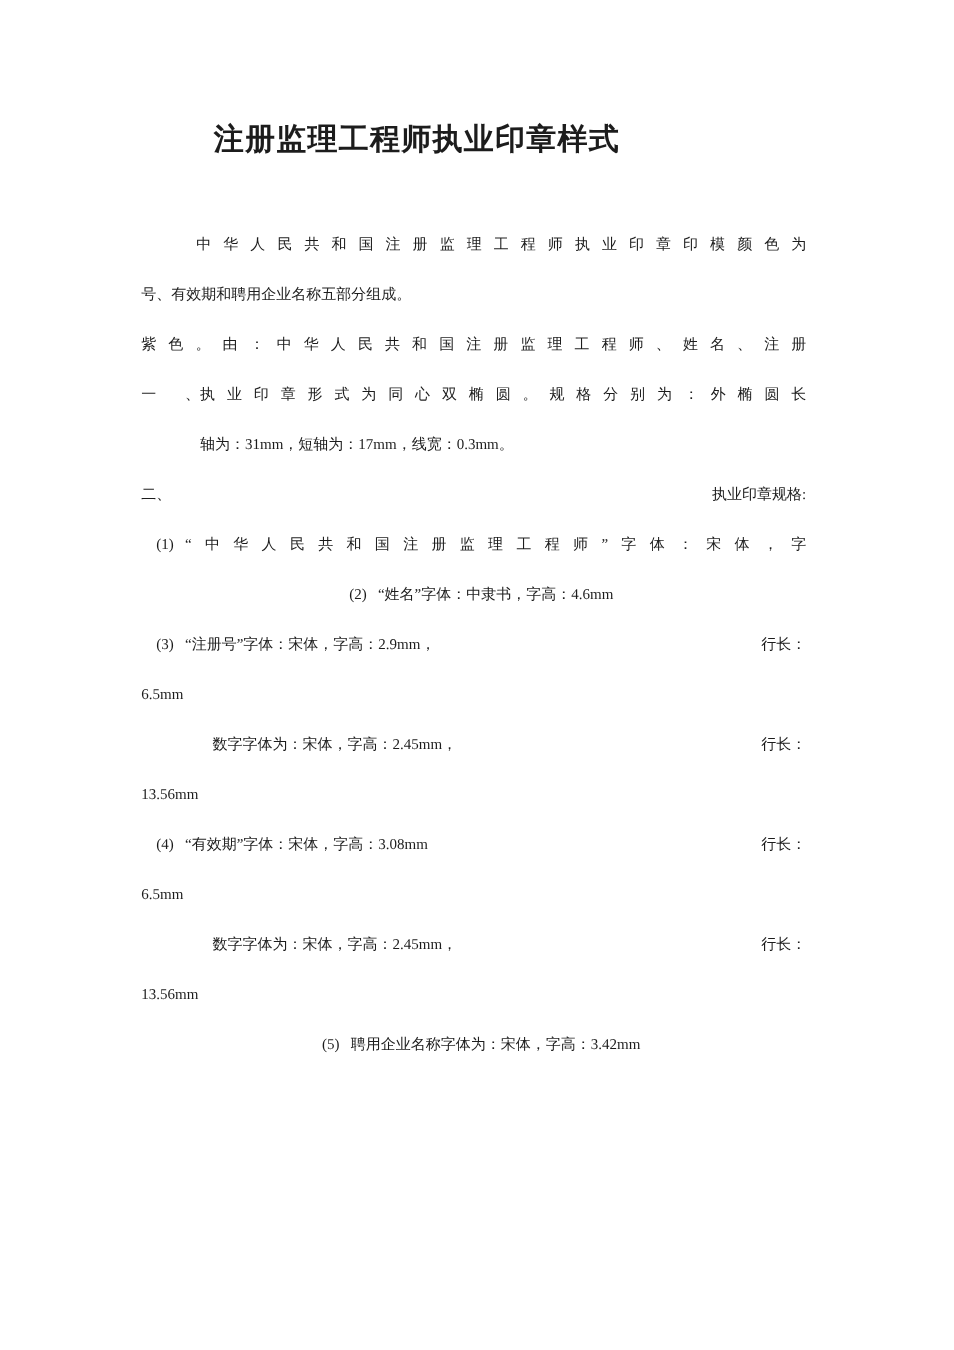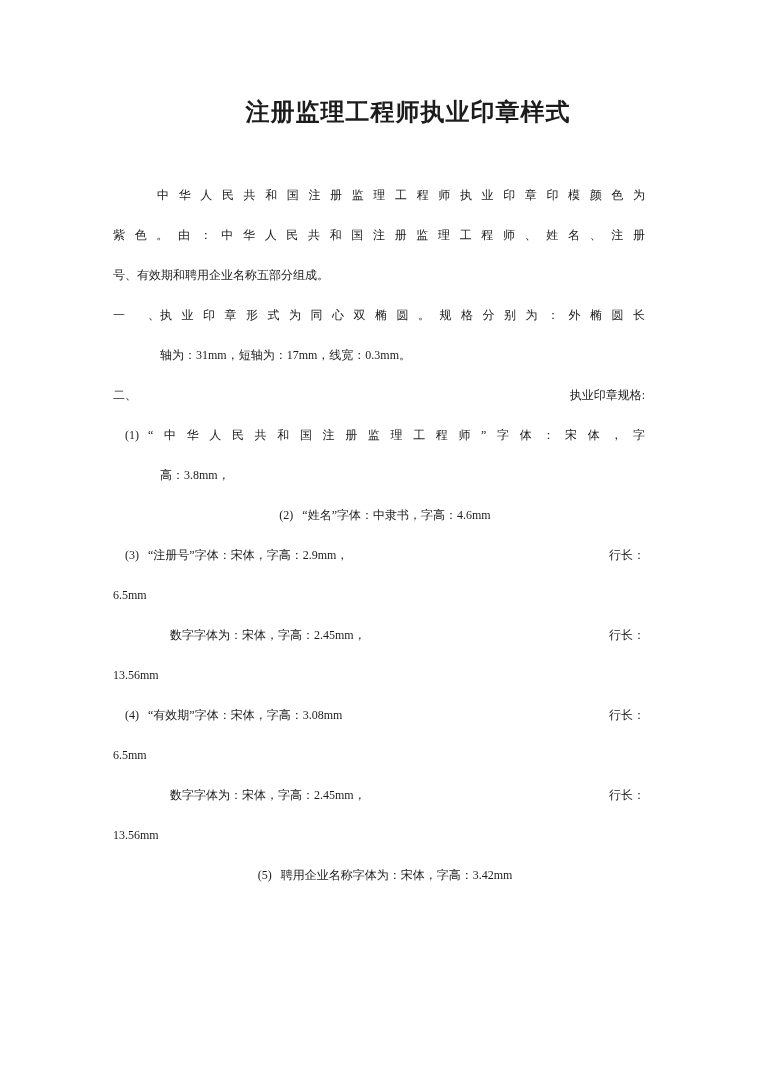--- a/index.html
+++ b/index.html
@@ -13,21 +13,21 @@
   }
   .content {
     position:absolute;
     left:113px; top:0;
     width:532px;
   }
   .doc-title {
     margin-top:92px;
     height:40px; line-height:40px;
     font-size:24px; font-weight:700;
-    text-align:center;
+    text-align:left;
     text-indent:58px;
     letter-spacing:1px;
     white-space:nowrap;
   }
   .doc-body { margin-top:43px; font-size:12px; }
   .line { height:40px; line-height:40px; white-space:nowrap; }
   .l-first { padding-left:44px; }
   .l-hang  { padding-left:47px; }
   .l-ind2  { padding-left:57px; }
   .l-sub   { padding-left:12px;text-align:center; }
@@ -46,42 +46,41 @@
 
 <div class="page">
   <div class="content">
 
     <div class="doc-title">注册监理工程师执业印章样式</div>
 
     <div class="doc-body">
 
       <div class="line l-first fill">中华人民共和国注册监理工程师执业印章印模颜色为</div>
 
+      <div class="line l-flush">号、有效期和聘用企业名称五部分组成。</div>
+
       <div class="line l-flush fill">紫色。由：中华人民共和国注册监理工程师、姓名、注册</div>
-
-      <div class="line l-flush">号、有效期和聘用企业名称五部分组成。</div>
 
       <div class="line l-list fill">
         <span class="marker">一、</span>
         <span class="txt">执业印章形式为同心双椭圆。规格分别为：外椭圆长</span>
       </div>
 
 
       <div class="line l-hang">轴为：31mm，短轴为：17mm，线宽：0.3mm。</div>
 
       <div class="line l-list">
         <span class="marker">二、</span>
         <span class="txt">执业印章规格:</span>
       </div>
 
       <div class="line l-sub fill">
         <span class="marker">(1)</span><span>“中华人民共和国注册监理工程师”字体：宋体，字</span>
       </div>
 
-      <div class="line l-hang">高：3.8mm，</div>
 
       <div class="line l-sub">
         <span class="marker">(2)</span><span>“姓名”字体：中隶书，字高：4.6mm</span>
       </div>
 
       <div class="line l-sub l-split">
         <span class="main"><span class="marker">(3)</span><span>“注册号”字体：宋体，字高：2.9mm，</span></span>
         <span class="right">行长：</span>
       </div>
 

